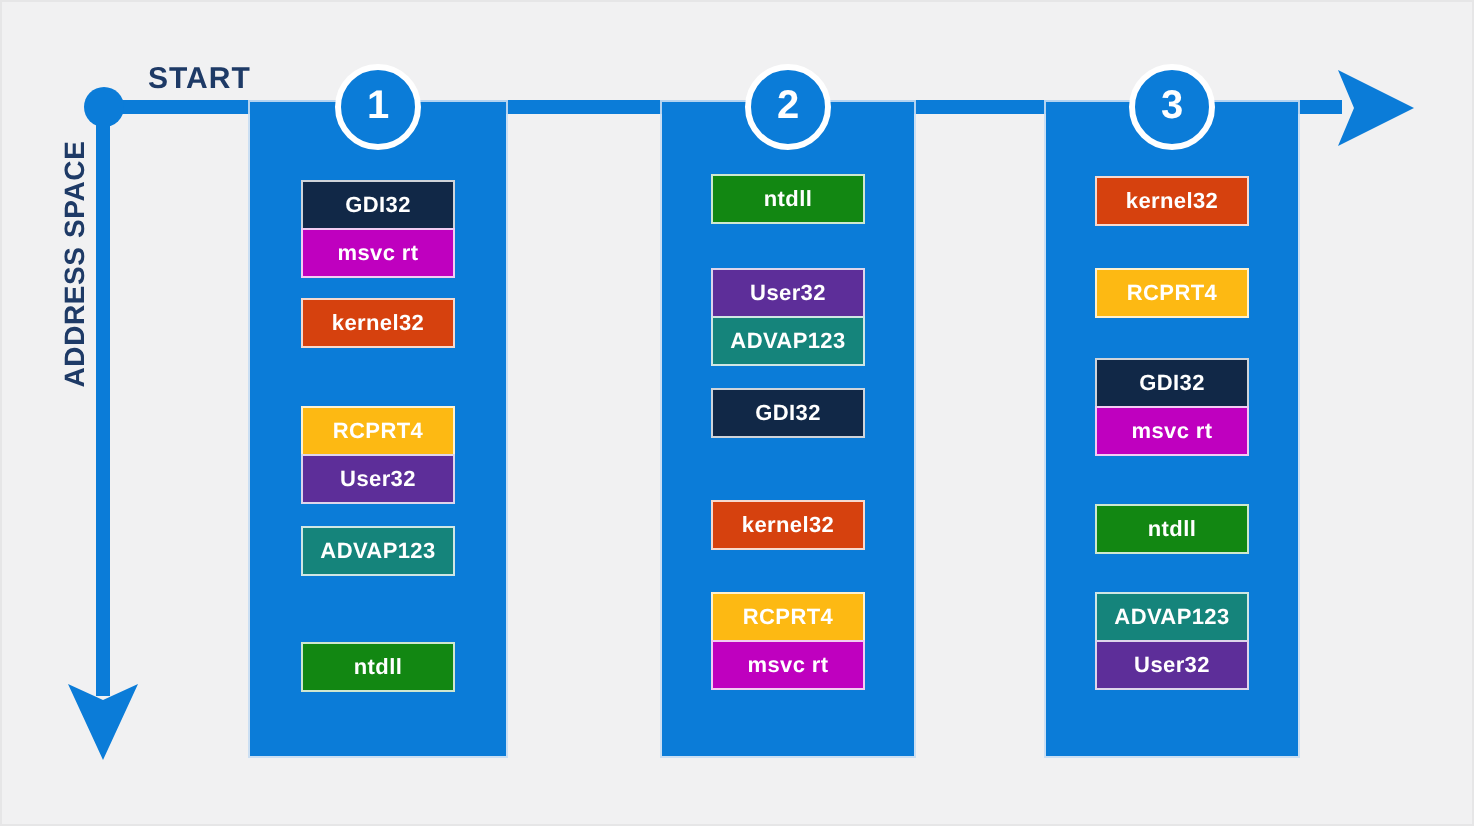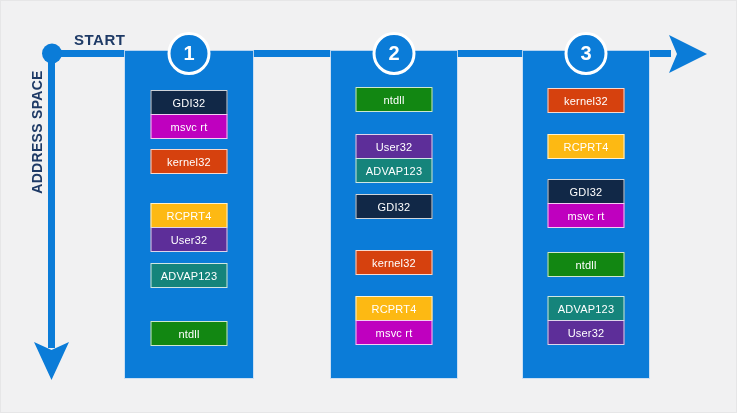--- a/index.html
+++ b/index.html
@@ -36,21 +36,21 @@
     width:37px; height:37px; border-radius:50%;
     background:var(--blue,#0b7cd8); border:3px solid #fff;
     color:#fff; font-weight:bold; font-size:20px;
     display:flex; align-items:center; justify-content:center;
     z-index:2;
   }
   .dll-box {
     position:absolute; left:50%; transform:translateX(-50%);
     width:77px; height:25px; box-sizing:border-box;
     border:1px solid rgba(255,255,255,.8);
-    color:#fff; font-weight:normal; font-size:11px; letter-spacing:.2px;
+    color:#fff; font-weight:bold; font-size:11px; letter-spacing:.2px;
     display:flex; align-items:center; justify-content:center;
     white-space:nowrap;
   }
 </style>
 </head>
 <body>
 
 <div class="canvas">
 
   <svg class="arrows" width="737" height="413" viewBox="0 0 737 413">

